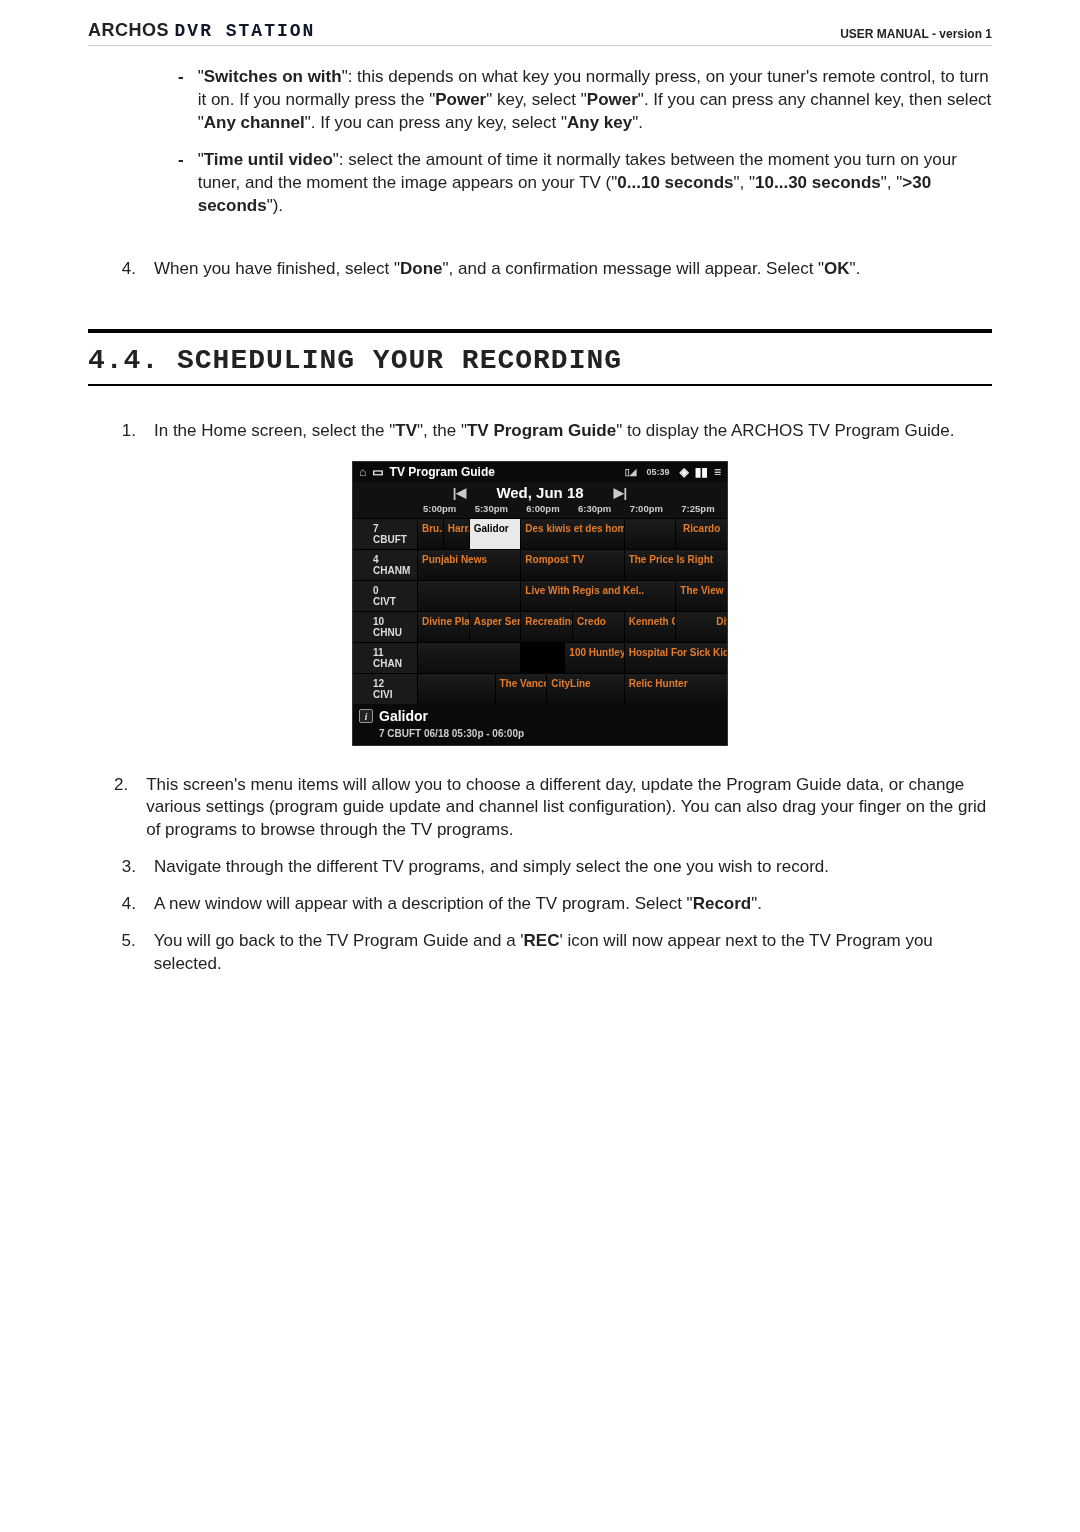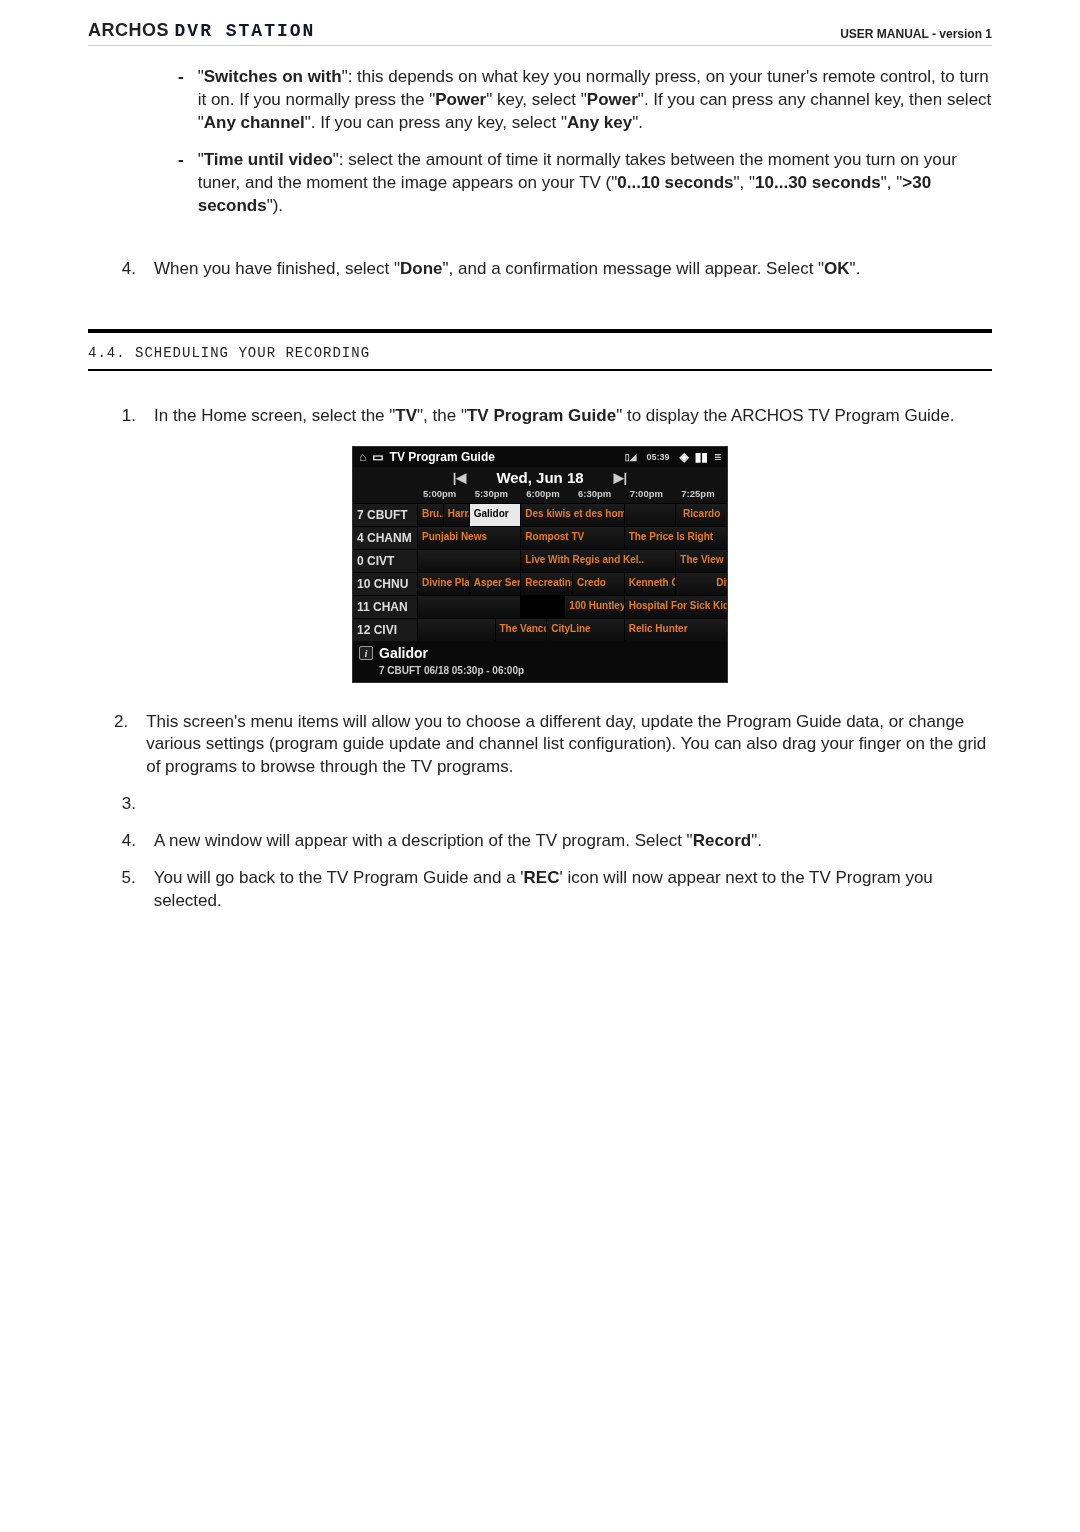--- a/index.html
+++ b/index.html
@@ -64,23 +64,23 @@
     line-height: 1.35;
     margin-bottom: 14px;
   }
   .ol-num { width: 22px; text-align: right; }
   .section-rule-top {
     border-top: 4px solid #000;
     margin-bottom: 6px;
   }
   .section-title {
     font-family: "Courier New", monospace;
-    font-weight: 400;
+    font-weight: 700;
     letter-spacing: 1px;
-    font-size: 14px;
+    font-size: 28px;
     padding: 6px 0 8px 0;
   }
   .section-rule-bottom {
     border-top: 2px solid #000;
     margin-bottom: 34px;
   }
   .bold { font-weight: 700; }
 
   .guide-wrap {
     display: flex;
@@ -134,22 +134,22 @@
   }
   .guide-times div { padding: 2px 2px 4px 6px; }
   .guide-grid {
     display: grid;
     grid-template-columns: 64px 1fr;
   }
   .ch-cell {
     background: #1a1a1a;
     color: #ddd;
     font-weight: 700;
-    font-size: 12px;
-    padding: 4px 4px;
+    font-size: 10px;
+    padding: 4px 20px;
     border-top: 1px solid #000;
   }
   .row-cells {
     display: grid;
     grid-template-columns: repeat(12, 1fr);
     border-top: 1px solid #000;
   }
   .prog {
     background: linear-gradient(#1c1c1c,#0c0c0c);
     color: #e47b2a;
@@ -359,20 +359,21 @@
     </div>
   </div>
 
   <div class="ol-block body-text">
     <div class="ol-item">
       <div class="ol-num">2.</div>
       <div>This screen's menu items will allow you to choose a different day, update the Program Guide data, or change various settings (program guide update and channel list configuration). You can also drag your finger on the grid of programs to browse through the TV programs.</div>
     </div>
     <div class="ol-item">
       <div class="ol-num">3.</div>
+      <div>Navigate through the different TV programs, and simply select the one you wish to record.</div>
     </div>
     <div class="ol-item">
       <div class="ol-num">4.</div>
       <div>
         <span>A new window will appear with a description of the TV program. Select "</span><span class="bold">Record</span><span>".</span>
       </div>
     </div>
     <div class="ol-item">
       <div class="ol-num">5.</div>
       <div>

